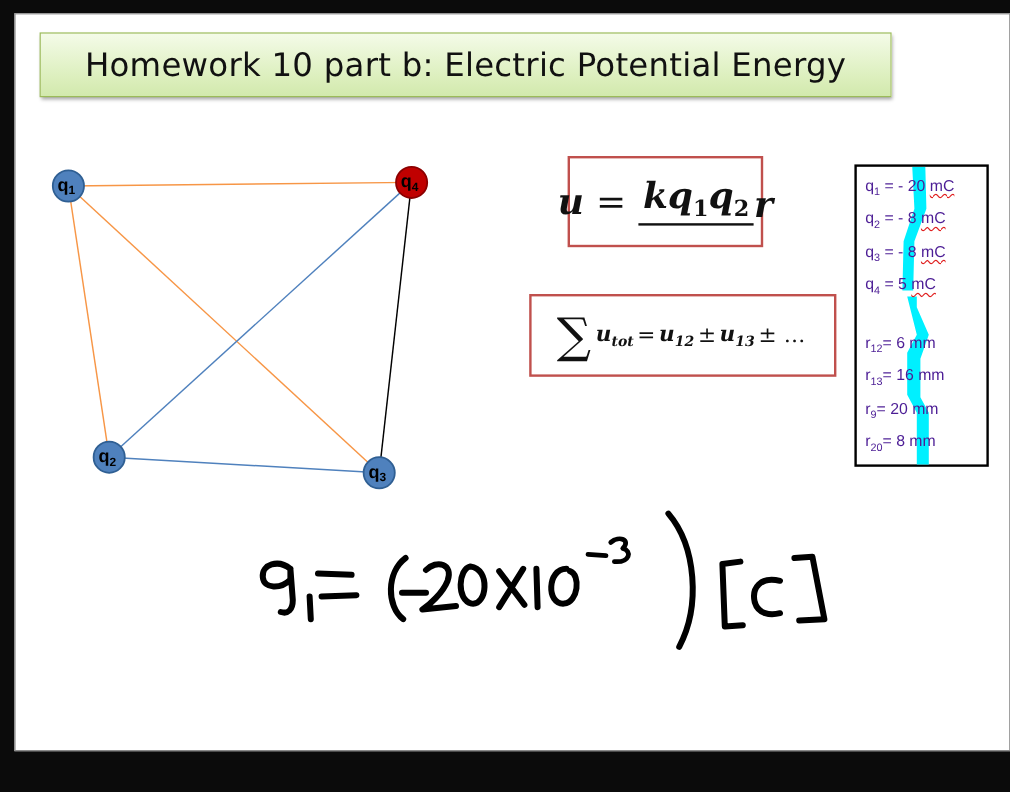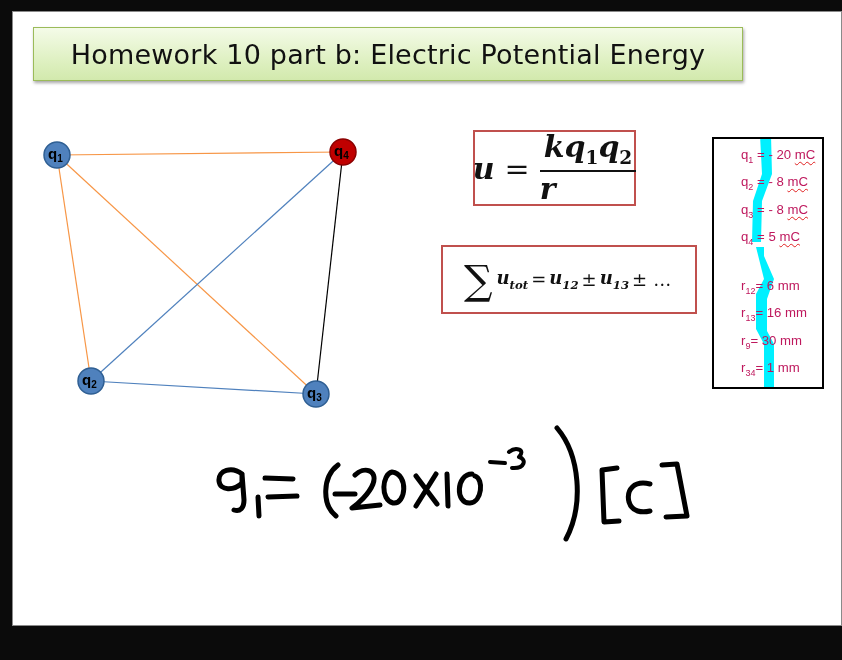--- a/index.html
+++ b/index.html
@@ -41,21 +41,21 @@
       position: absolute;
       border: 2px solid #c0504d;
       box-sizing: border-box;
       background: #fff;
       display: flex; align-items: center; justify-content: center;
       font-family: "DejaVu Serif", serif;
       font-weight: bold;
       color: #111;
     }
     .formula1 { left: 460px; top: 118px; width: 163px; height: 76px; font-size: 30px; }
-    .frac { display: inline-flex; flex-direction: column; align-items: flex-start; margin-left: 10px; }
+    .frac { display: inline-flex; flex-direction: row; align-items: flex-end; margin-left: 10px; }
     .frac .num { font-style: italic; padding: 0 4px 2px; border-bottom: 2.5px solid #111; line-height: 1.05; }
     .frac .den { font-style: italic; line-height: 1.1; }
     .formula1 .lhs { font-style: italic; }
     .formula1 .eq { margin-left: 10px; font-weight: normal; }
     .formula1 sub { font-size: 0.62em; font-style: normal; }
     .formula2 { left: 428px; top: 233px; width: 256px; height: 69px; font-size: 18px; font-weight: bold; }
     .formula2 .sigma { font-size: 40px; font-weight: normal; margin-right: 4px; line-height: 1; }
     .formula2 i { font-style: italic; }
     .formula2 sub { font-size: 0.65em; }
     .formula2 .op { font-weight: normal; margin: 0 3px; }
@@ -68,23 +68,22 @@
       background: #fff;
       overflow: hidden;
     }
     .values-box .cyan {
       position: absolute; left: 0; top: 0;
     }
     .values-list {
       position: absolute; left: 7px; top: 5px;
       font-family: "Liberation Sans", sans-serif;
       font-size: 13.2px;
-      color: #be185d;
+      color: #4c1d95;
       line-height: 21.8px;
-      margin-left: 20px;
     }
     .values-list .row { white-space: nowrap; }
     .values-list sub { font-size: 9px; }
     .squiggle {
       text-decoration: underline wavy #e02020;
       text-decoration-thickness: 1px;
       text-underline-offset: 2px;
     }
     .gap { height: 21px; }
     .handwriting { position: absolute; left: 0; top: 0; }
@@ -121,22 +120,22 @@
       <path d="M 42 108 L 50 108 L 50 117 L 60 140 L 53 160 L 53 192 L 60 205 L 60 250 L 50 250 L 50 205 L 42 190 L 42 155 L 50 140 Z" fill="#00f0ff"></path>
     </svg>
     <div class="values-list">
       <div class="row"><span>q</span><sub>1</sub><span style="white-space:pre"> = - 20 </span><span class="squiggle">mC</span></div>
       <div class="row"><span>q</span><sub>2</sub><span style="white-space:pre"> = - 8 </span><span class="squiggle">mC</span></div>
       <div class="row"><span>q</span><sub>3</sub><span style="white-space:pre"> = - 8 </span><span class="squiggle">mC</span></div>
       <div class="row"><span>q</span><sub>4</sub><span style="white-space:pre"> = 5 </span><span class="squiggle">mC</span></div>
       <div class="gap"></div>
       <div class="row"><span>r</span><sub>12</sub><span>= 6 mm</span></div>
       <div class="row"><span>r</span><sub>13</sub><span>= 16 mm</span></div>
-      <div class="row"><span>r</span><sub>9</sub><span>= 30 mm</span></div>
-      <div class="row"><span>r</span><sub>34</sub><span>= 1 mm</span></div>
+      <div class="row"><span>r</span><sub>9</sub><span>= 20 mm</span></div>
+      <div class="row"><span>r</span><sub>20</sub><span>= 8 mm</span></div>
       <div class="row"><span>r</span><span>= 15 mm</span></div>
 
     </div>
   </div>
 </div>
 
 <svg class="diagram" width="842" height="660">
   <g id="edges">
       <line x1="57" y1="155" x2="343" y2="152" stroke="#f79646" stroke-width="1.2"></line>
       <line x1="57" y1="155" x2="91" y2="381" stroke="#f79646" stroke-width="1.2"></line>

